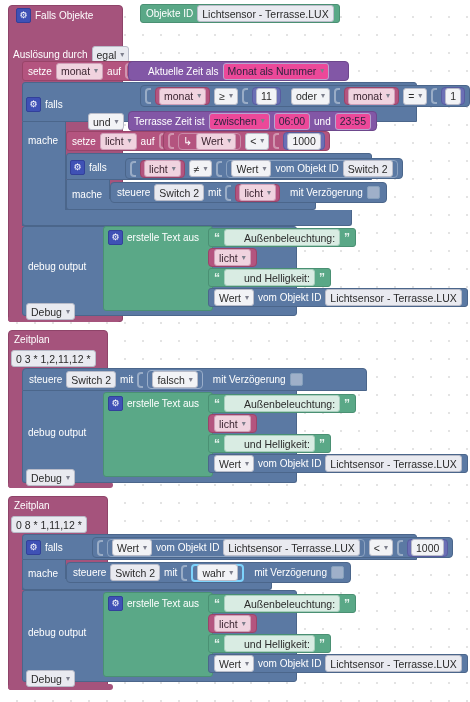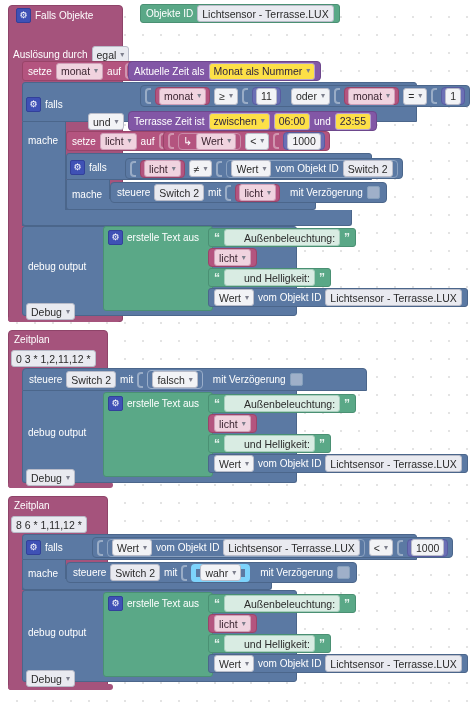--- a/index.html
+++ b/index.html
@@ -50,21 +50,21 @@
     border:1px solid #b9bcc9;border-radius:3px;
     padding:0px 4px;line-height:14px;height:15px;
     display:inline-flex;align-items:center;font-size:10.5px;
   }
   .field.drop::after{
     content:"▾";margin-left:4px;color:#7d7f8c;font-size:8px;line-height:1;
   }
   .field.lite{background:#f2f3f6;}
   .field.green{background:#d9ece3;border-color:#a9cfbe;padding-left:19px;}
   .field.rose{background:#f0d3df;border-color:#cfa0b8;color:#3a2430;}
-  .field.purple{background:#fde047;border-color:#b6a4cf;color:#2e2340;}
+  .field.purple{background:#ec4899;border-color:#b6a4cf;color:#2e2340;}
 
   .lbl{color:#ffffff;font-size:10px;line-height:13px;}
 
   
   .gear{
     width:13px;height:13px;border-radius:2px;
     background:#3f51b5;border:1px solid #32409a;
     display:inline-flex;align-items:center;justify-content:center;
     color:#fff;font-size:9px;line-height:1;flex:none;
   }
@@ -109,21 +109,21 @@
     <span class="lbl">Objekte ID</span>
     <span class="field">Lichtsensor - Terrasse.LUX</span>
   </div>
 
   <div class="blk hat row" style="left:22px;top:61px;height:20px;padding:0 5px;background:#b4547f;border-color:#994469;">
     <span class="lbl">setze</span>
     <span class="field rose drop">monat</span>
     <span class="lbl">auf</span>
     <span class="tabd"></span>
   </div>
-  <div class="blk time row" style="left:128px;top:61px;height:20px;padding:0 5px;">
+  <div class="blk time row" style="left:128px;top:61px;height:20px;padding:0 19px;">
     <span class="lbl">Aktuelle Zeit als</span>
     <span class="field purple drop">Monat als Nummer</span>
   </div>
 
   <div class="blk ctl" style="left:22px;top:82px;width:395px;height:40px;border-radius:3px 3px 0 0;"></div>
   <div class="blk ctl" style="left:22px;top:122px;width:44px;height:104px;border-top:none;border-radius:0;"></div>
   <div class="blk ctl" style="left:22px;top:210px;width:330px;height:16px;border-top:none;border-radius:0 0 3px 3px;"></div>
 
   <div class="blk row" style="left:26px;top:97px;">
     <span class="gear">⚙</span>
@@ -311,21 +311,21 @@
     <span class="field">Lichtsensor - Terrasse.LUX</span>
   </div>
 
   <div class="blk hat" style="left:8px;top:496px;width:100px;height:194px;border-radius:4px 4px 3px 3px;"></div>
   <div class="blk hat" style="left:8px;top:684px;width:105px;height:6px;border:none;"></div>
 
   <div class="blk" style="left:14px;top:499px;">
     <span class="lbl">Zeitplan</span>
   </div>
   <div class="blk" style="left:11px;top:516px;">
-    <span class="field">8 6 * 1,11,12 *</span>
+    <span class="field">0 8 * 1,11,12 *</span>
   </div>
 
   <div class="blk ctl" style="left:22px;top:534px;width:395px;height:26px;border-radius:3px 3px 0 0;"></div>
   <div class="blk ctl" style="left:22px;top:560px;width:44px;height:30px;border-top:none;border-radius:0;"></div>
   <div class="blk ctl" style="left:22px;top:579px;width:250px;height:11px;border-top:none;border-radius:0 0 3px 3px;"></div>
 
   <div class="blk row" style="left:26px;top:540px;">
     <span class="gear">⚙</span>
     <span class="lbl">falls</span>
   </div>
@@ -345,21 +345,21 @@
     <span class="blk num" style="position:relative;height:18px;padding:0 3px;display:inline-flex;align-items:center;">
       <span class="field lite">1000</span>
     </span>
   </div>
 
   <div class="blk ctl row" style="left:66px;top:562px;height:21px;padding:0 6px;border-radius:4px;">
     <span class="lbl">steuere</span>
     <span class="field">Switch 2</span>
     <span class="lbl">mit</span>
     <span class="tabd"></span>
-    <span class="blk" style="position:relative;height:18px;padding:0 4px;background:#5b79a3;border:5px solid #7dd3fc;border-radius:4px;display:inline-flex;align-items:center;">
+    <span class="blk" style="position:relative;height:18px;padding:0 4px;background:#5b79a3;border:2px solid #7dd3fc;border-radius:4px;display:inline-flex;align-items:center;">
       <span class="field lite drop">wahr</span>
     </span>
     <span class="lbl" style="margin-left:6px;">mit Verzögerung</span>
     <span class="socket"></span>
   </div>
 
   <div class="blk ctl" style="left:22px;top:590px;width:275px;height:92px;border-radius:3px;"></div>
   <div class="blk" style="left:28px;top:626px;">
     <span class="lbl">debug output</span>
   </div>

